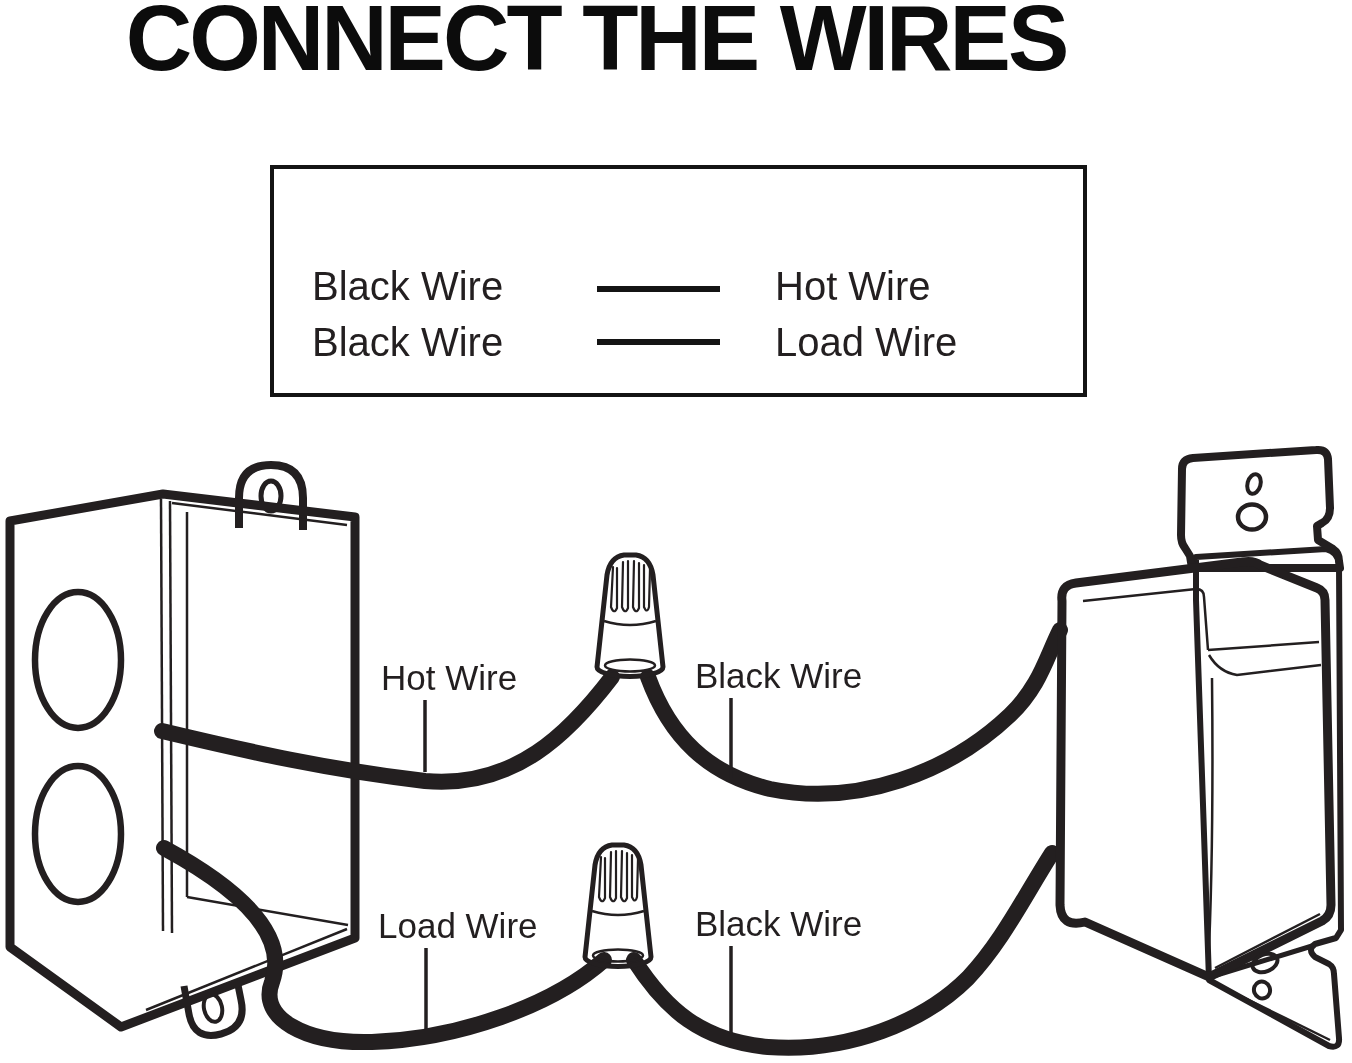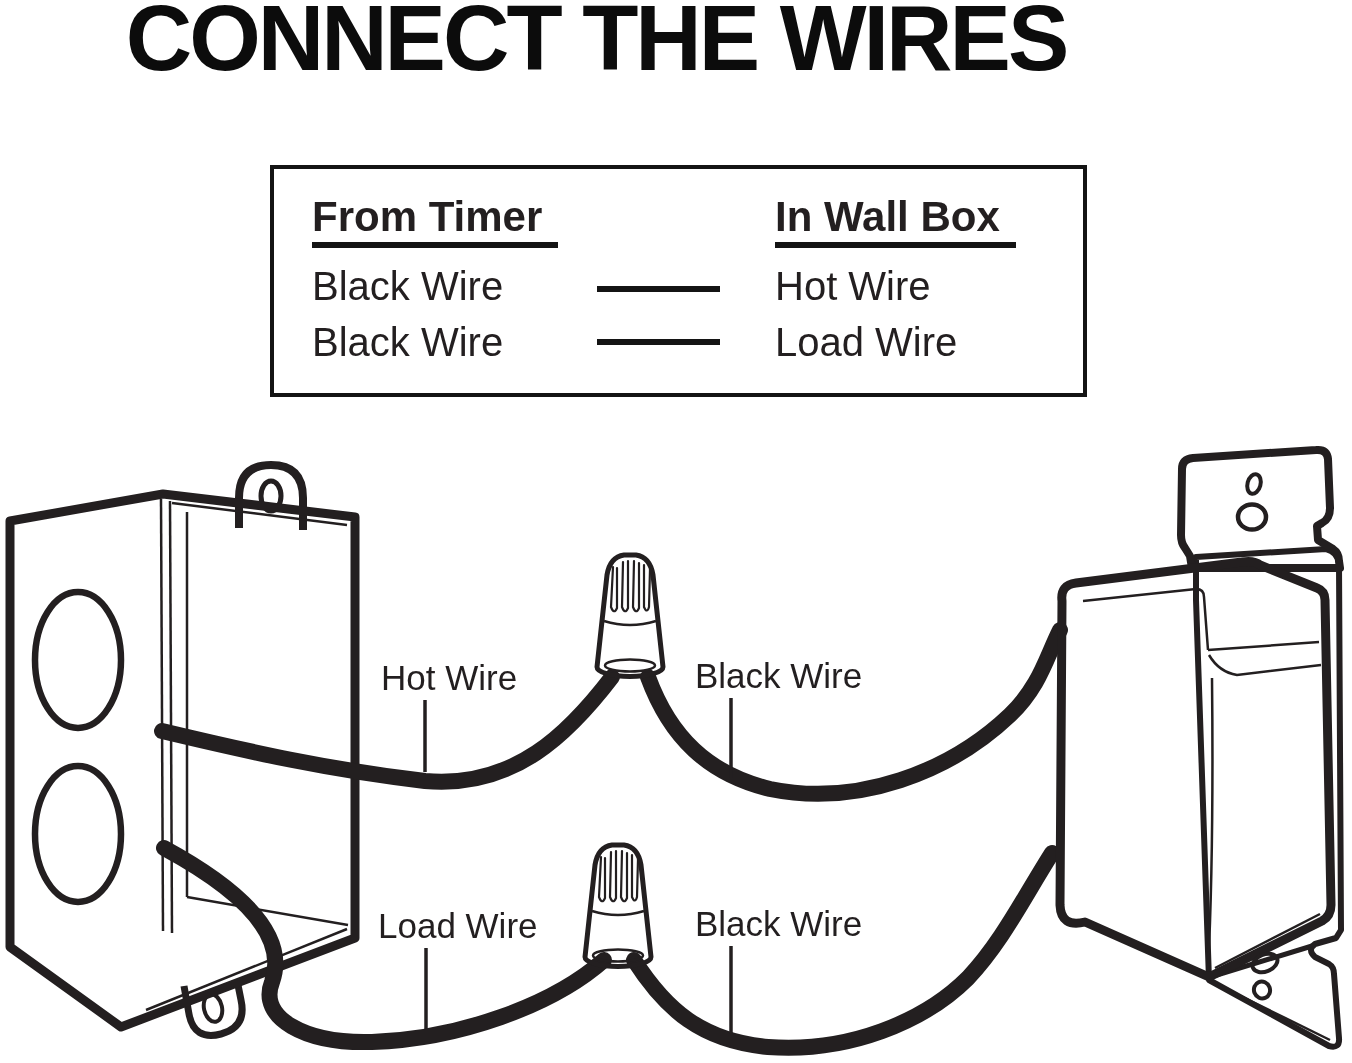--- a/index.html
+++ b/index.html
@@ -113,22 +113,20 @@
       </g>
 
       <ellipse class="ink-stroke" stroke-width="4" fill="#ffffff" cx="1265" cy="963" rx="13" ry="8.5" transform="rotate(-22 1265 963)"></ellipse>
       <ellipse class="ink-stroke" stroke-width="4" fill="#ffffff" cx="1262" cy="990" rx="8" ry="8.5" transform="rotate(-22 1262 990)"></ellipse>
     </g>
   </svg>
 
   <div class="page-title">CONNECT THE WIRES</div>
 
   <div class="legend">
-    <div class="cell col-head from-col hdr-row">From Timer</div>
-    <div class="cell col-head to-col hdr-row">In Wall Box</div>
 
     <div class="cell row-text from-col row-1">Black Wire</div>
     <div class="dash dash-1"></div>
     <div class="cell row-text to-col row-1">Hot Wire</div>
 
     <div class="cell row-text from-col row-2">Black Wire</div>
     <div class="dash dash-2"></div>
     <div class="cell row-text to-col row-2">Load Wire</div>
   </div>
 

